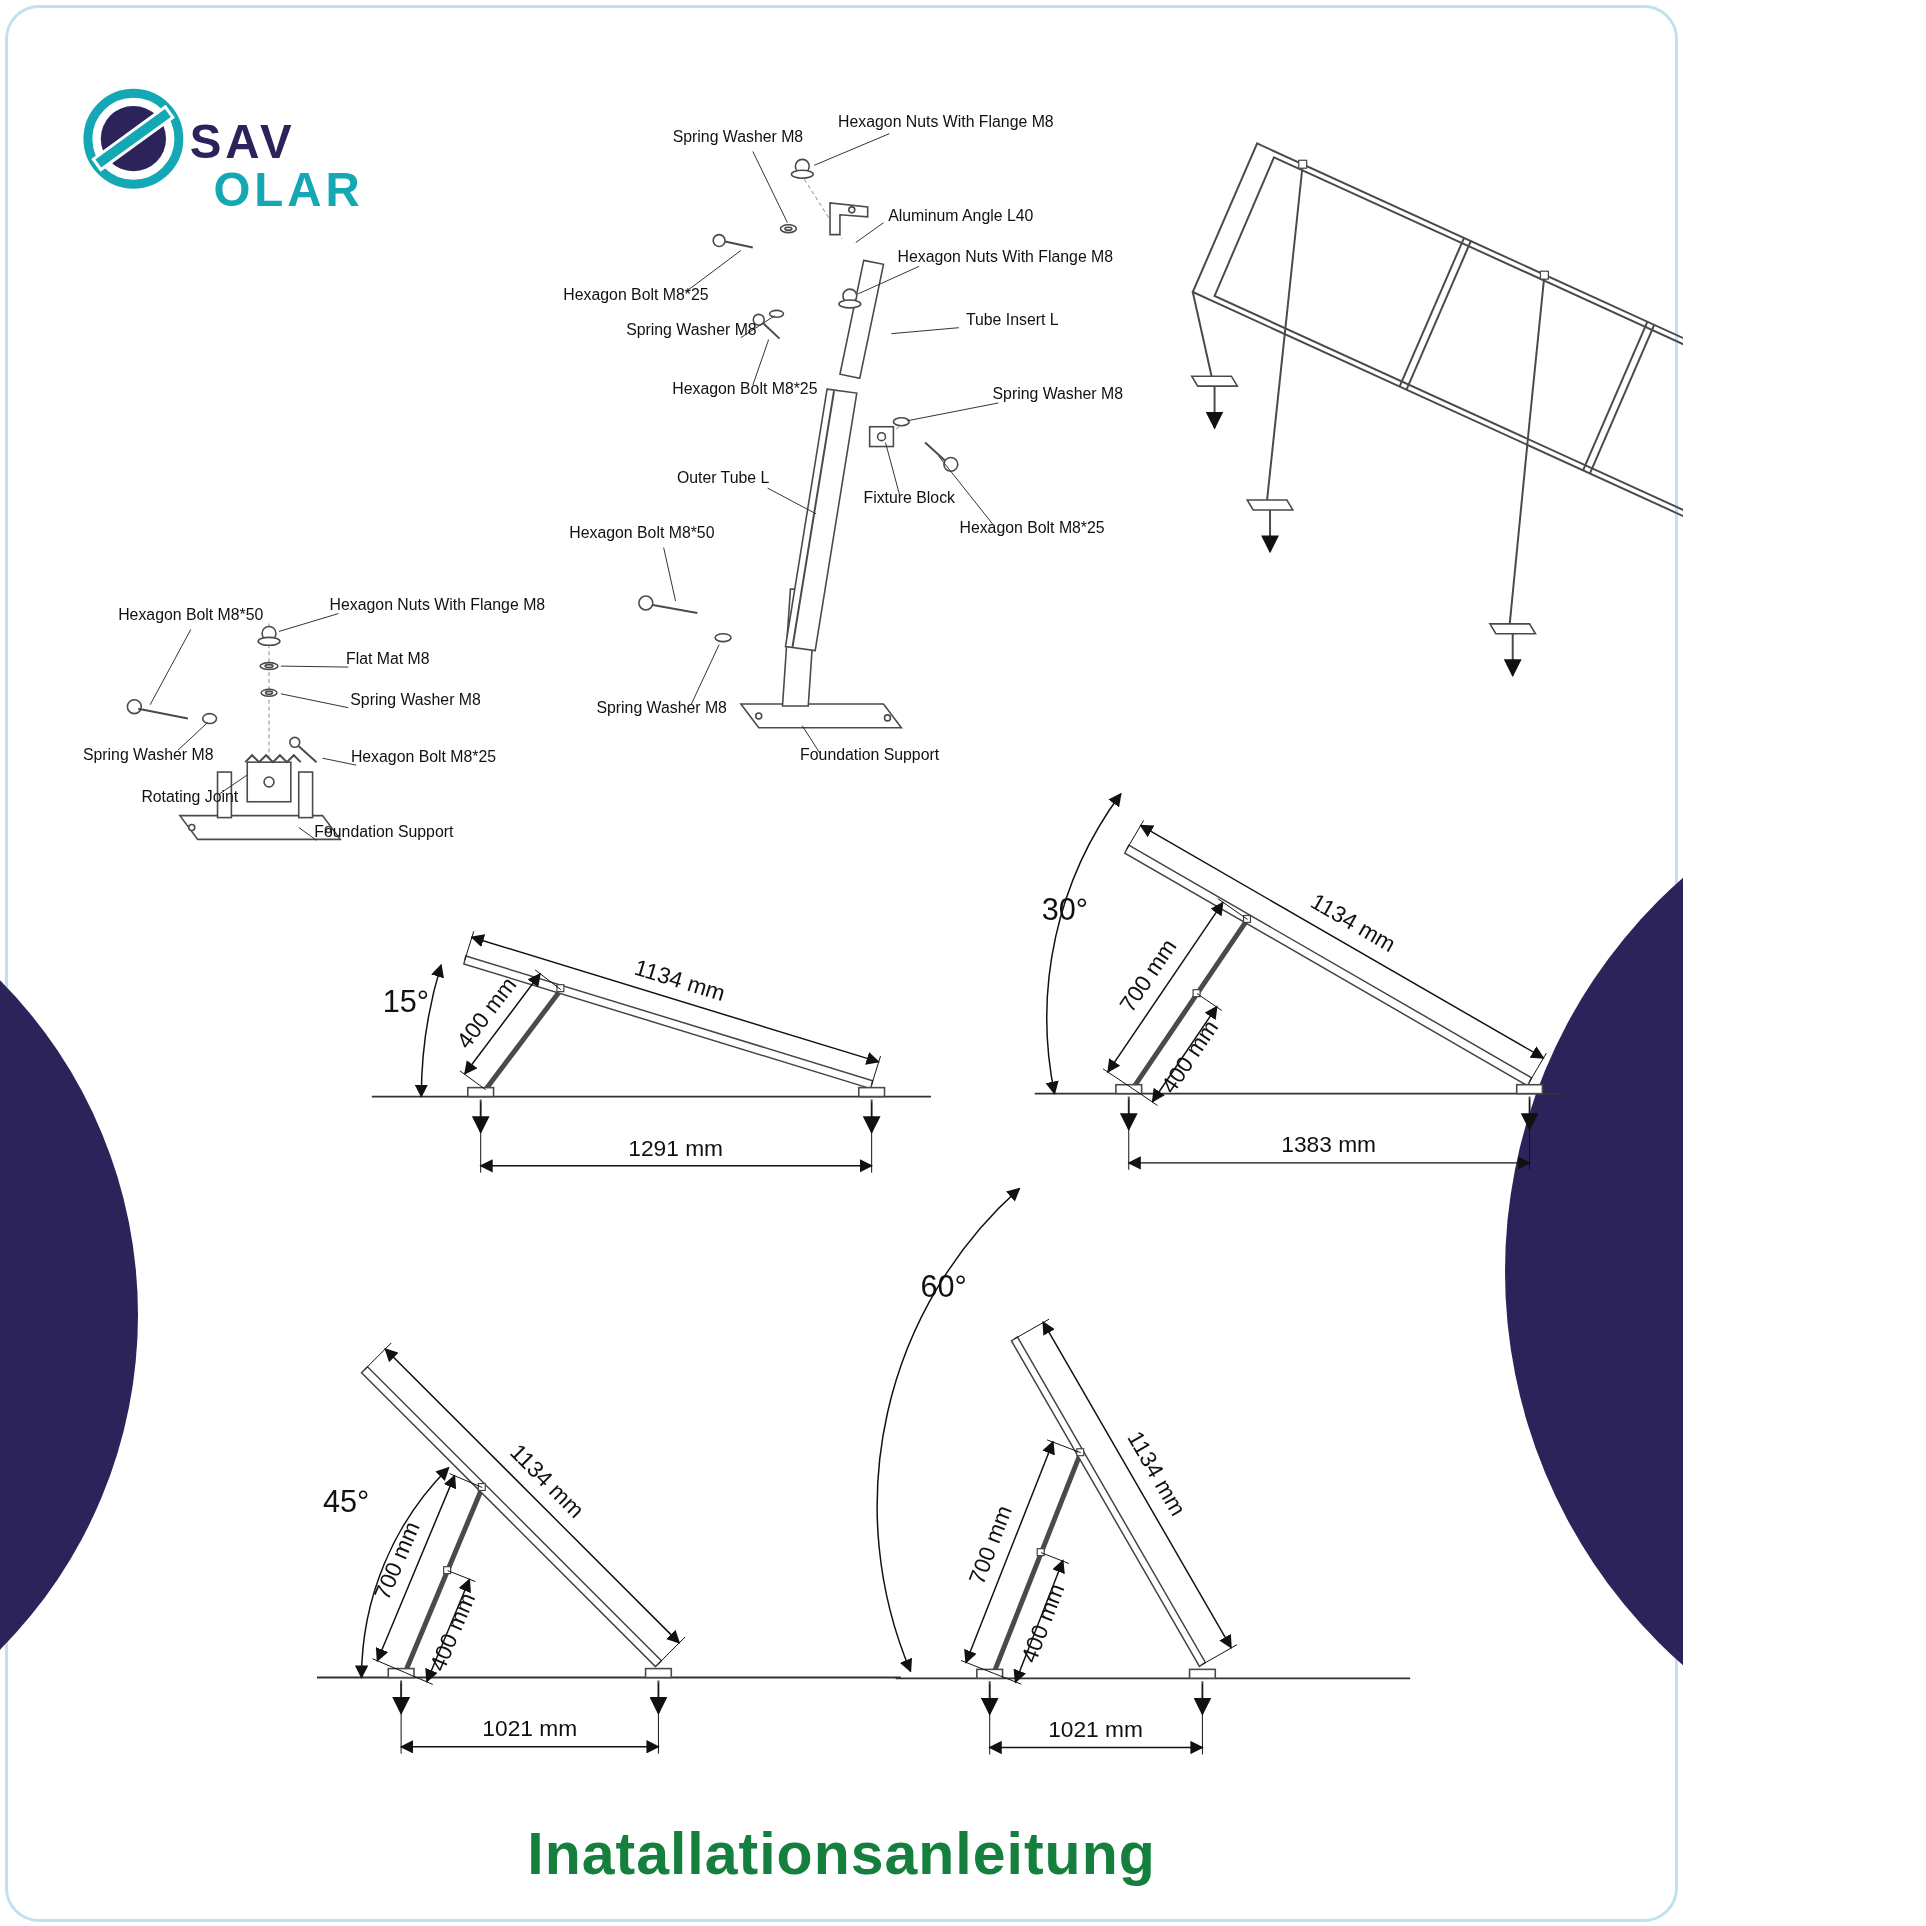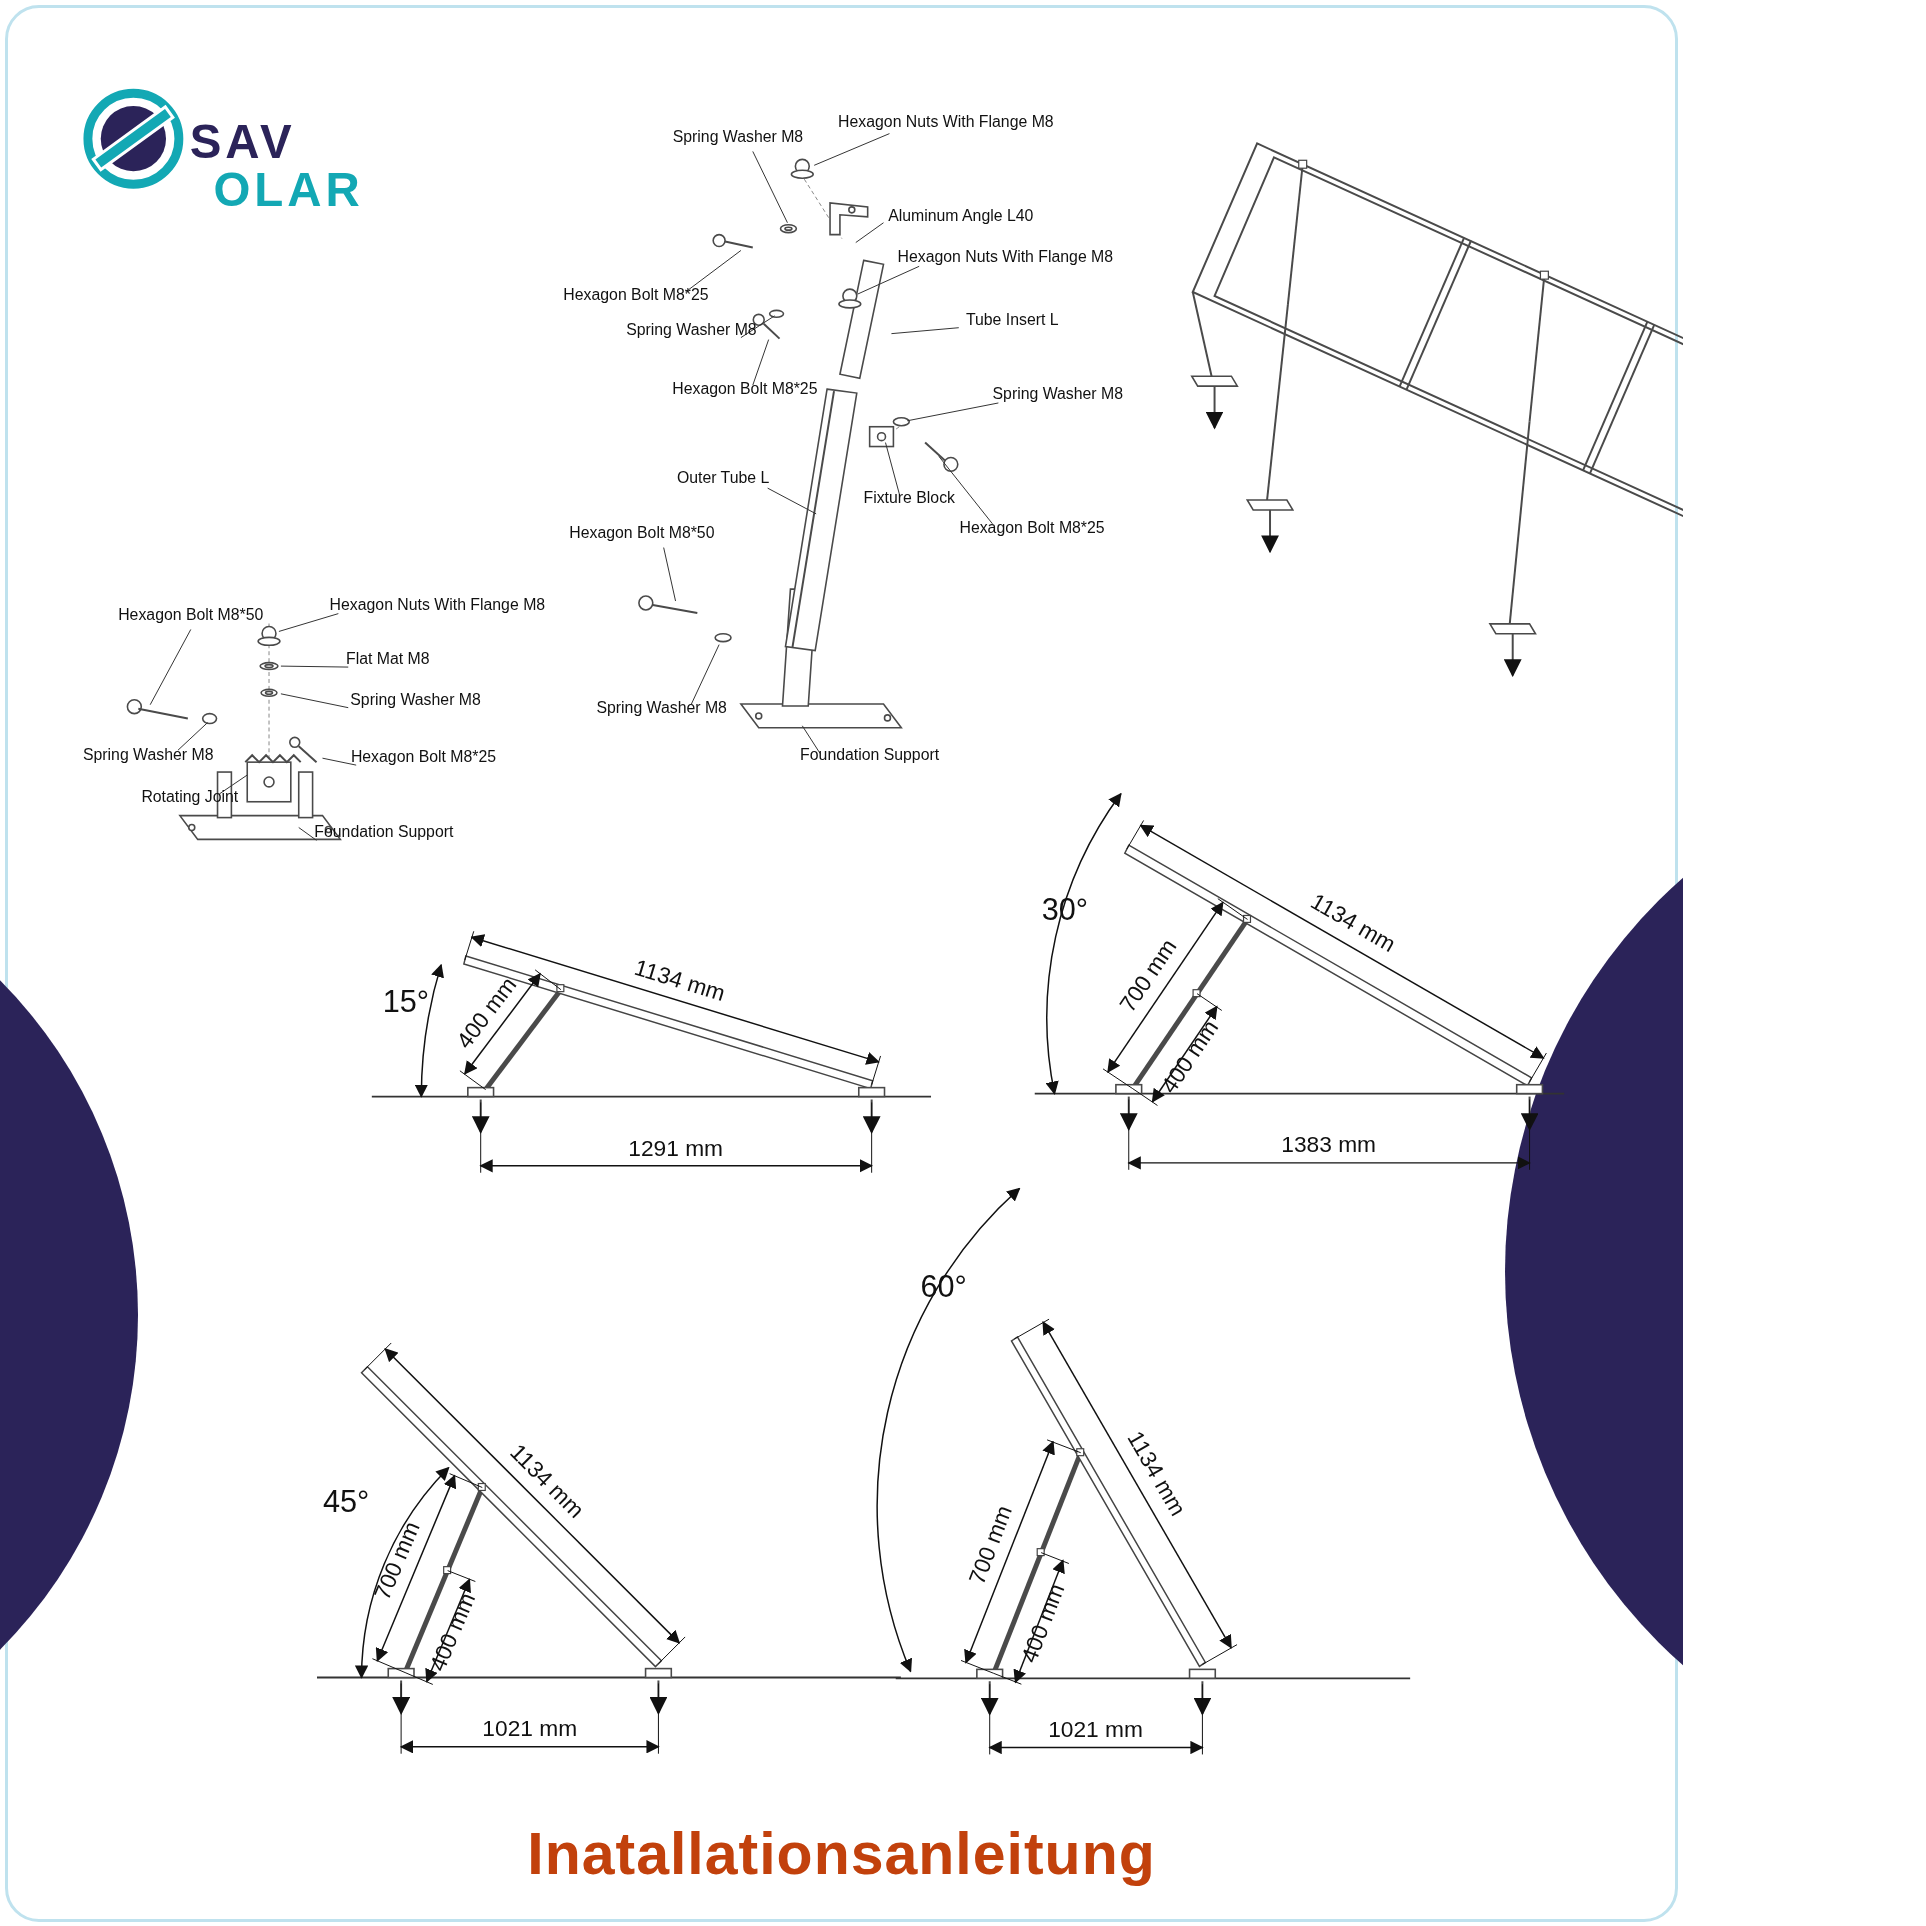--- a/index.html
+++ b/index.html
@@ -4,21 +4,21 @@
 <style>
   html,body{margin:0;padding:0;background:#fff;}
   .page{position:relative;width:1683px;height:1927px;background:#ffffff;overflow:hidden;
         font-family:"Liberation Sans",sans-serif;}
   .frame{position:absolute;inset:5px;border:3px solid #bfe2ee;border-radius:34px;pointer-events:none;}
   .circle{position:absolute;border-radius:50%;background:#2b2359;}
   .circle-left{width:950px;height:950px;left:-812px;top:840px;}
   .circle-right{width:1049px;height:1049px;right:-871px;top:747px;}
   .abs{position:absolute;}
   .title{position:absolute;left:0;right:0;top:1820px;text-align:center;
-         font-weight:700;font-size:59px;letter-spacing:1px;color:#c2410c;}
+         font-weight:700;font-size:59px;letter-spacing:1px;color:#15803d;}
   
   .lbl{font-family:"Liberation Sans",sans-serif;font-size:16px;fill:#111;}
   .dim{stroke:#111;stroke-width:1.5;fill:none;}
   .ext{stroke:#111;stroke-width:1;fill:none;}
   .lead{stroke:#333;stroke-width:1;fill:none;}
   .dimtxt{font-family:"Liberation Sans",sans-serif;font-size:23px;fill:#111;}
   .angtxt{font-family:"Liberation Sans",sans-serif;font-size:31px;fill:#111;}
   .part{stroke:#4a4a4a;stroke-width:1.6;fill:#fff;}
   .pline{stroke:#4a4a4a;stroke-width:2;fill:none;}
   .panel{stroke:#444;stroke-width:1.5;fill:#fff;}

